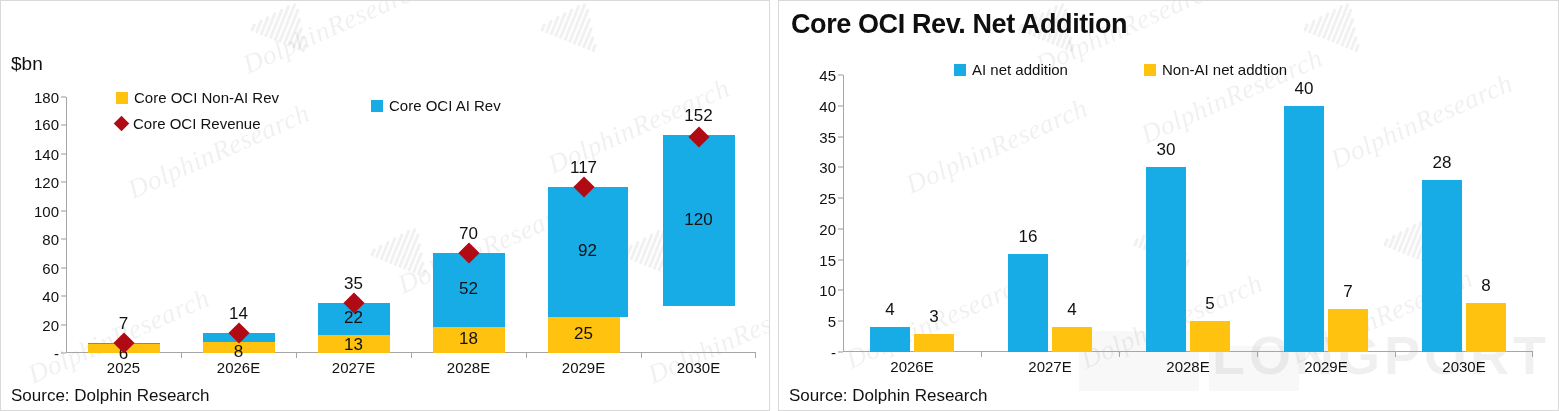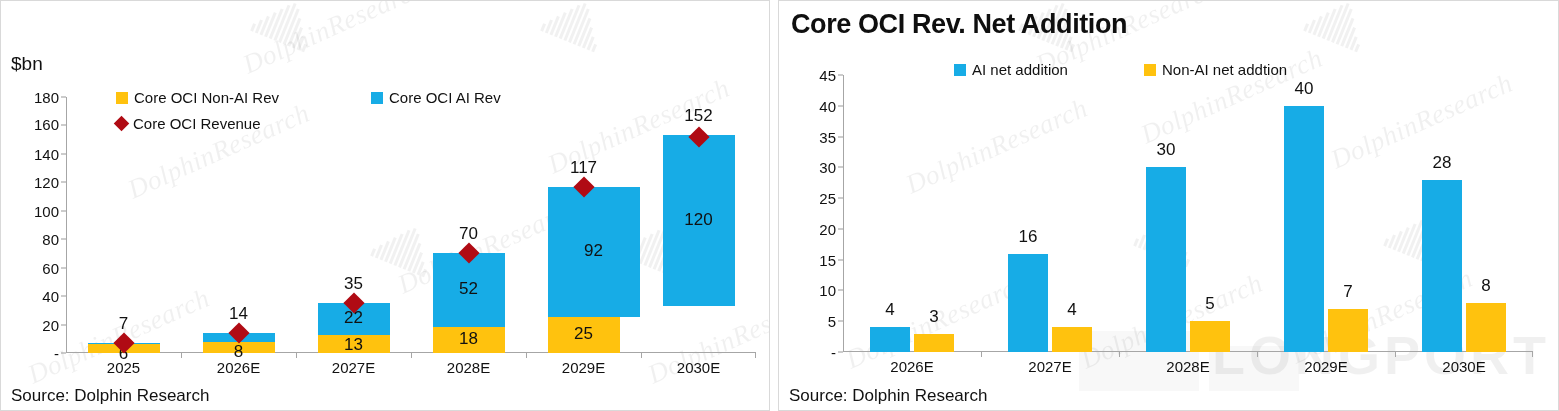--- a/index.html
+++ b/index.html
@@ -257,21 +257,21 @@
         <i style="height: 8px;"></i>
       </div>
 
     <div class="axis-unit">$bn</div>
 
     <div class="legend" style="left:115px; top:88px; width:520px; height:48px;">
       <div class="legend-item" style="left:0px; top:0px;">
         <span class="swatch" style="background:#FFC20E"></span>
         <span>Core OCI Non-AI Rev</span>
       </div>
-      <div class="legend-item" style="left:255px; top:0px;">
+      <div class="legend-item" style="left:255px; top:8px;">
         <span class="swatch" style="background:#17ACE6"></span>
         <span>Core OCI AI Rev</span>
       </div>
       <div class="legend-item" style="left:0px; top:26px;">
         <span class="swatch diamond" style="background:#B00B14"></span>
         <span>Core OCI Revenue</span>
       </div>
     </div>
 
     <div class="plot" id="plot-left" style="left:65px; top:96px; width:690px; height:256px;">
@@ -327,21 +327,21 @@
           <div class="seg-label" style="top: 1.8px;">18</div>
         </div>
         <div class="bar bar-blue" style="left: 366.5px; width: 72px; height: 73.9556px; bottom: 25.6px;">
           <div class="seg-label" style="top: 25.9778px;">52</div>
         </div>
         <div class="total-label" style="left: 352.5px; width: 100px; bottom: 108.556px;">70</div>
         <div class="marker" style="left: 402.5px; bottom: 99.5556px;"></div>
         <div class="bar bar-yellow" style="left: 481.5px; width: 72px; height: 35.5556px;">
           <div class="seg-label" style="top: 6.77778px;">25</div>
         </div>
-        <div class="bar bar-blue" style="left: 481.5px; width: 92px; height: 130.844px; bottom: 35.5556px;">
+        <div class="bar bar-blue" style="left: 481.5px; width: 80px; height: 130.844px; bottom: 35.5556px;">
           <div class="seg-label" style="top: 54.4222px;">92</div>
         </div>
         <div class="total-label" style="left: 467.5px; width: 100px; bottom: 175.4px;">117</div>
         <div class="marker" style="left: 517.5px; bottom: 166.4px;"></div>
         <div class="bar bar-blue" style="left: 596.5px; width: 72px; height: 170.667px; bottom: 46.9333px;">
           <div class="seg-label" style="top: 74.3333px;">120</div>
         </div>
         <div class="total-label" style="left: 582.5px; width: 100px; bottom: 226.6px;">152</div>
         <div class="marker" style="left: 632.5px; bottom: 216.178px;"></div>
       </div>

